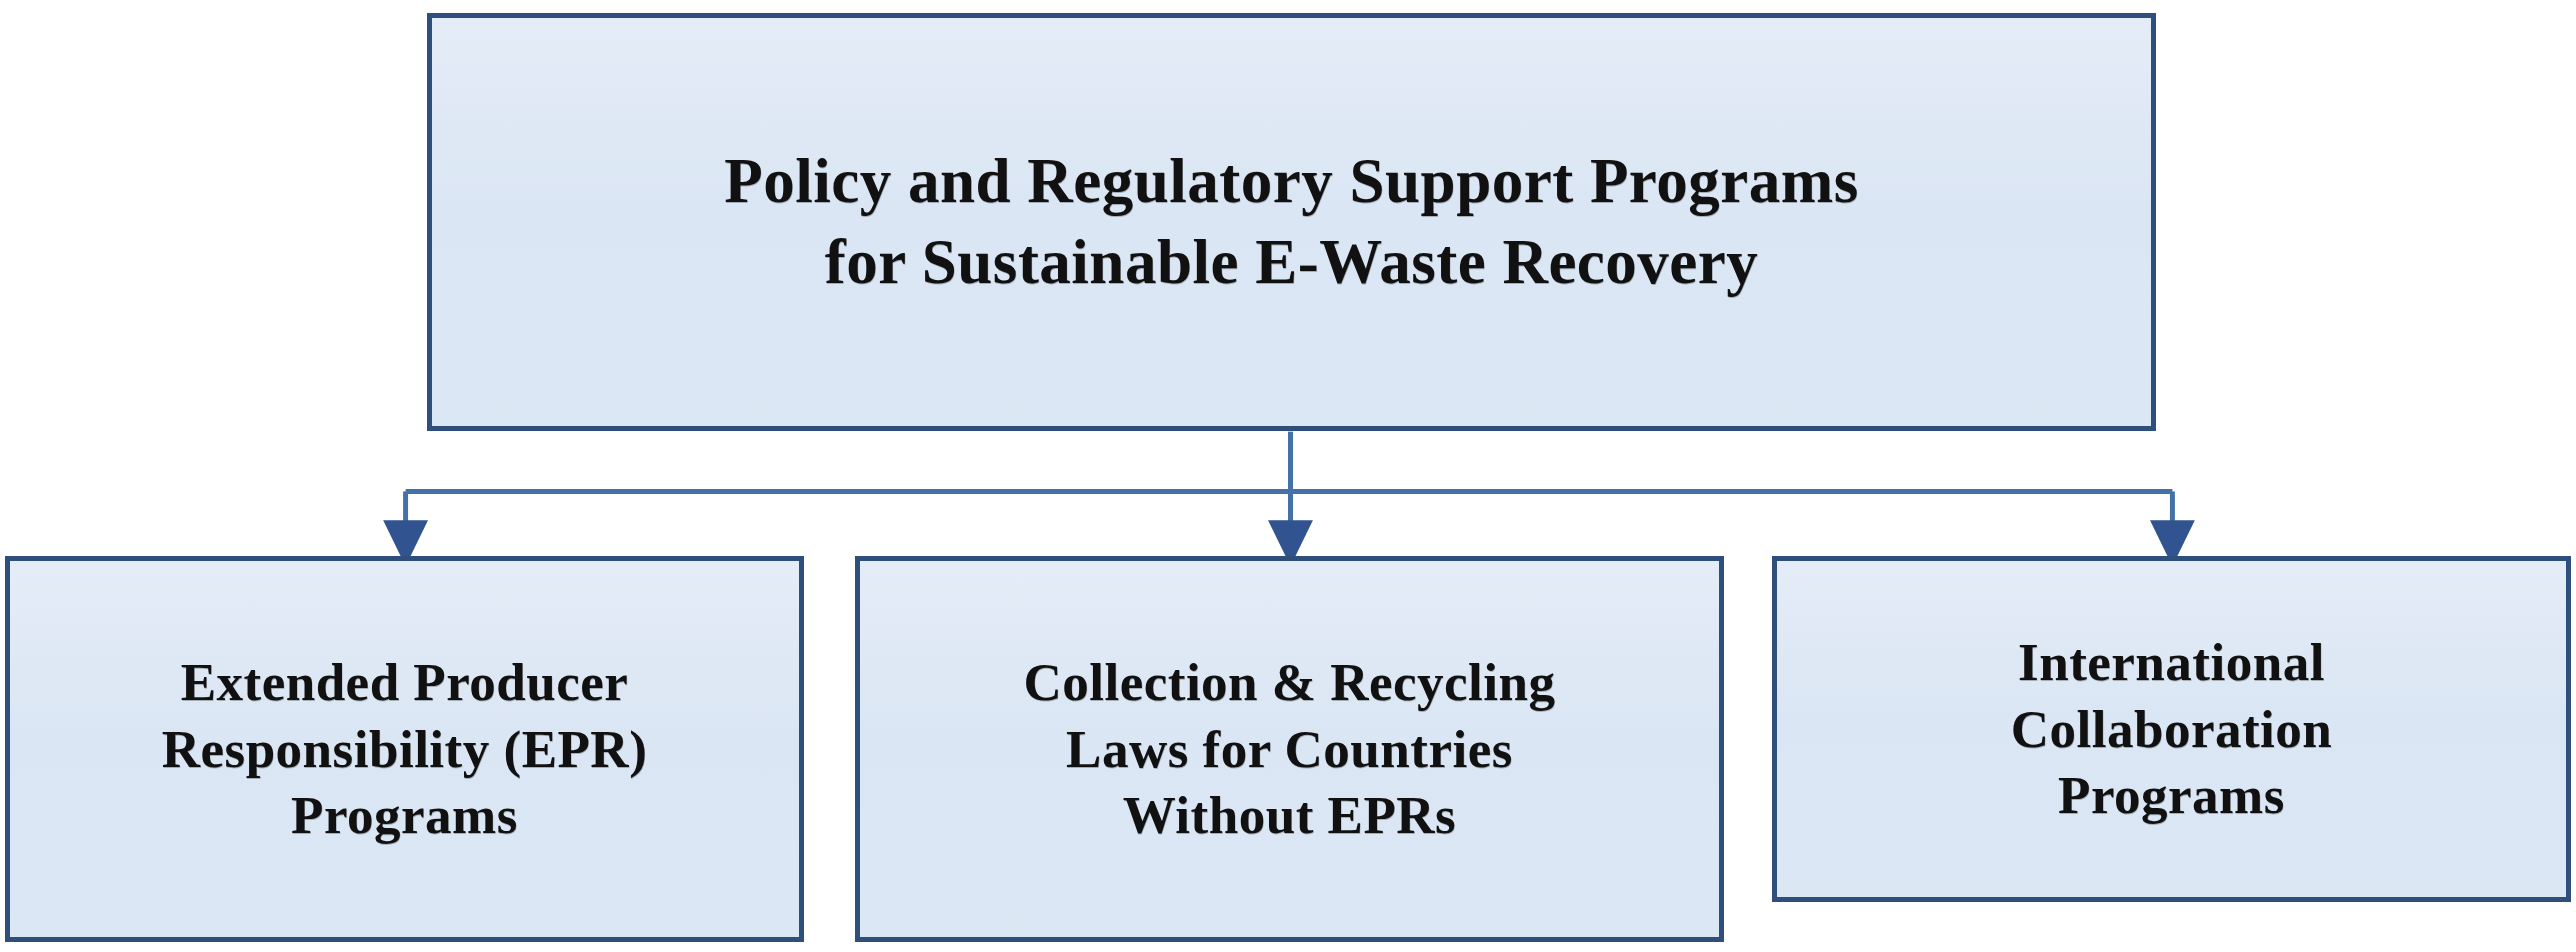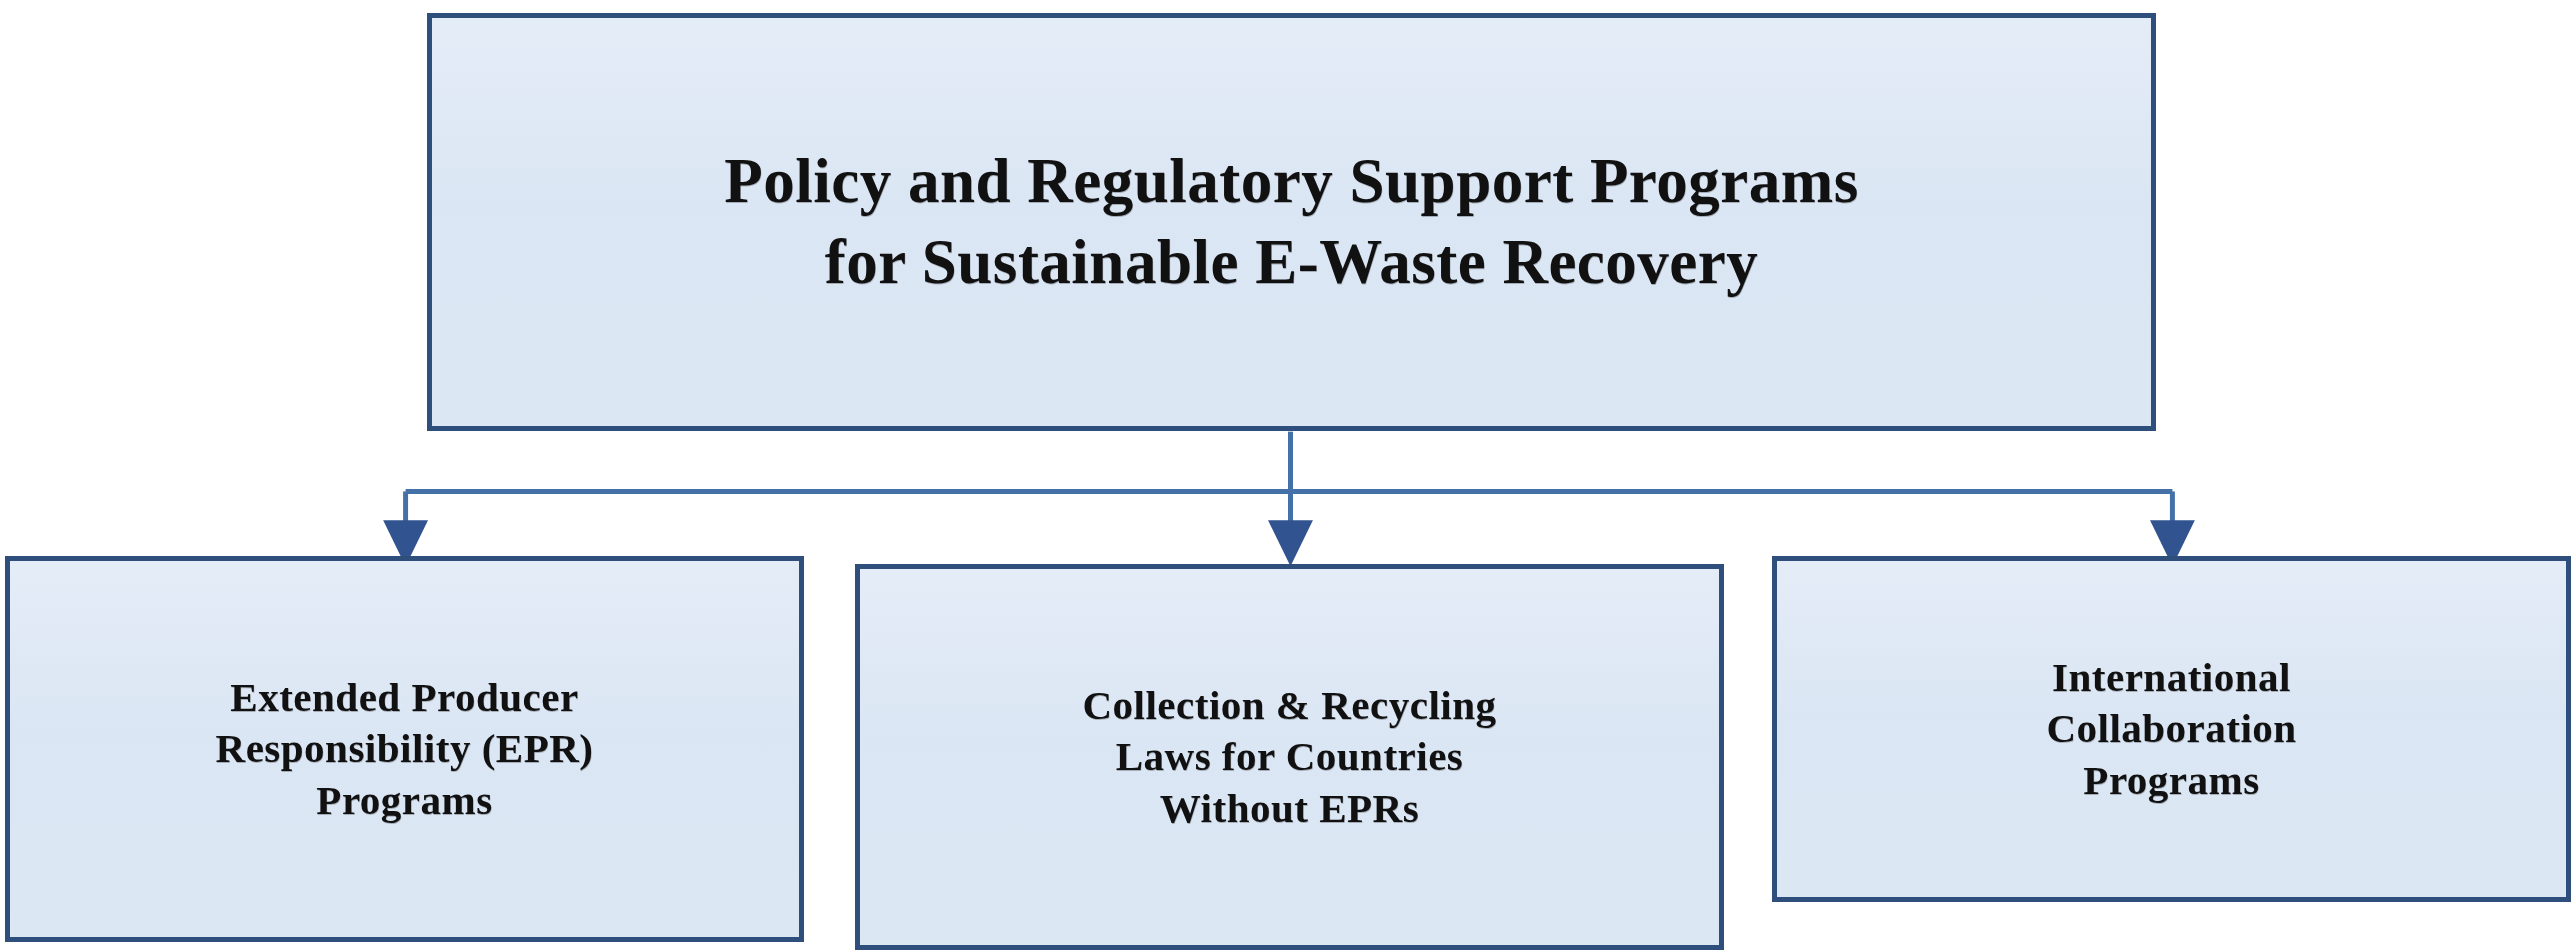--- a/index.html
+++ b/index.html
@@ -48,35 +48,34 @@
     width: 1729px;
     height: 418px;
   }
   #node-root .node-text {
     font-size: 63px;
     line-height: 1.28;
   }
 
   
   .node-leaf .node-text {
-    font-size: 41px;
+    font-size: 53px;
     line-height: 1.26;
   }
   #node-epr {
     left: 5px;
     top: 556px;
     width: 799px;
     height: 386px;
   }
   #node-laws {
     left: 855px;
     top: 556px;
     width: 869px;
     height: 386px;
-    margin-top: 8px;
   }
   #node-intl {
     left: 1772px;
     top: 556px;
     width: 799px;
     height: 346px;
   }
 
   
   #connector-layer {

